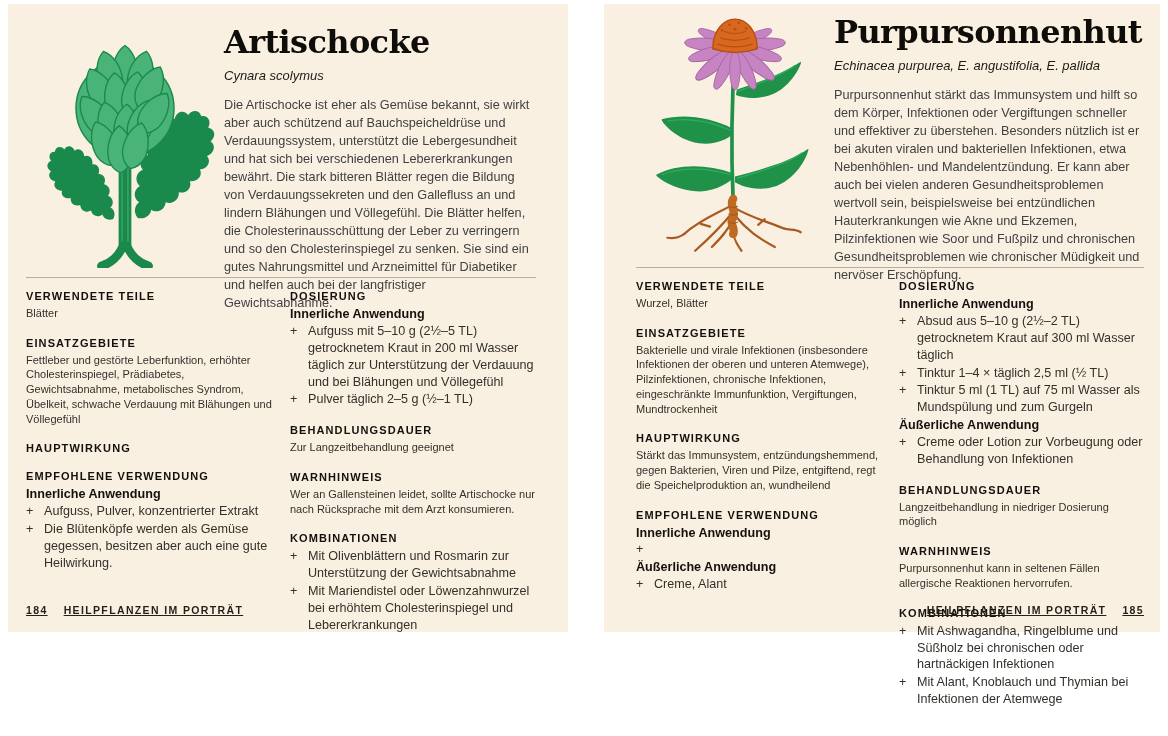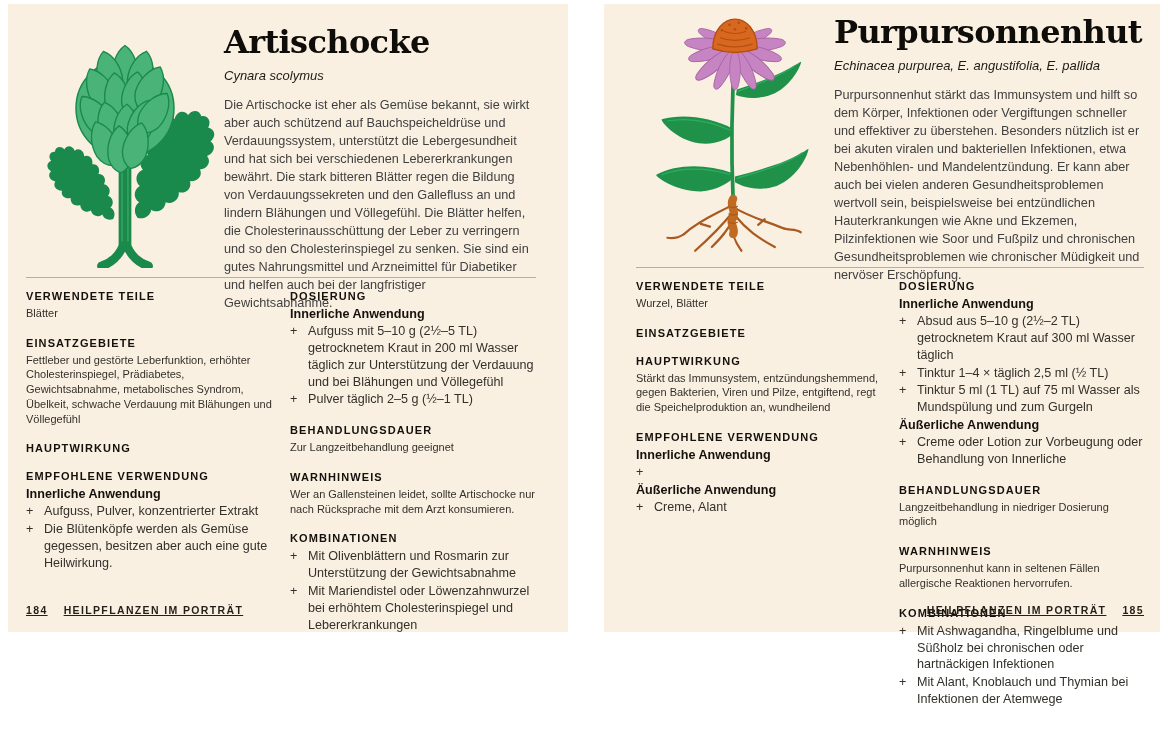--- a/index.html
+++ b/index.html
@@ -267,20 +267,21 @@
     </div>
     <hr class="divider">
     <div class="columns">
       <div class="col">
           <section class="section">
             <h3 class="section-heading">VERWENDETE TEILE</h3>
             <p class="para">Wurzel, Blätter</p>
           </section>
           <section class="section">
             <h3 class="section-heading">EINSATZGEBIETE</h3>
+            <p class="para">Bakterielle und virale Infektionen (insbesondere Infektionen der oberen und unteren Atemwege), Pilzinfektionen, chronische Infektionen, eingeschränkte Immunfunktion, Vergiftungen, Mundtrockenheit</p>
           </section>
           <section class="section">
             <h3 class="section-heading">HAUPTWIRKUNG</h3>
             <p class="para">Stärkt das Immunsystem, entzündungshemmend, gegen Bakterien, Viren und Pilze, entgiftend, regt die Speichelproduktion an, wundheilend</p>
           </section>
           <section class="section">
             <h3 class="section-heading">EMPFOHLENE VERWENDUNG</h3>
             <p class="subhead">Innerliche Anwendung</p>
             <ul class="bullets">
               <li>
@@ -311,21 +312,21 @@
               </li>
               <li>
                 <span class="plus">+</span>
                 <span>Tinktur 5 ml (1 TL) auf 75 ml Wasser als Mundspülung und zum Gurgeln</span>
               </li>
             </ul>
             <p class="subhead">Äußerliche Anwendung</p>
             <ul class="bullets">
               <li>
                 <span class="plus">+</span>
-                <span>Creme oder Lotion zur Vorbeugung oder Behandlung von Innerliche</span>
+                <span>Creme oder Lotion zur Vorbeugung oder Behandlung von Infektionen</span>
               </li>
             </ul>
           </section>
           <section class="section">
             <h3 class="section-heading">BEHANDLUNGSDAUER</h3>
             <p class="para">Langzeitbehandlung in niedriger Dosierung möglich</p>
           </section>
           <section class="section">
             <h3 class="section-heading">WARNHINWEIS</h3>
             <p class="para">Purpursonnenhut kann in seltenen Fällen allergische Reaktionen hervorrufen.</p>

